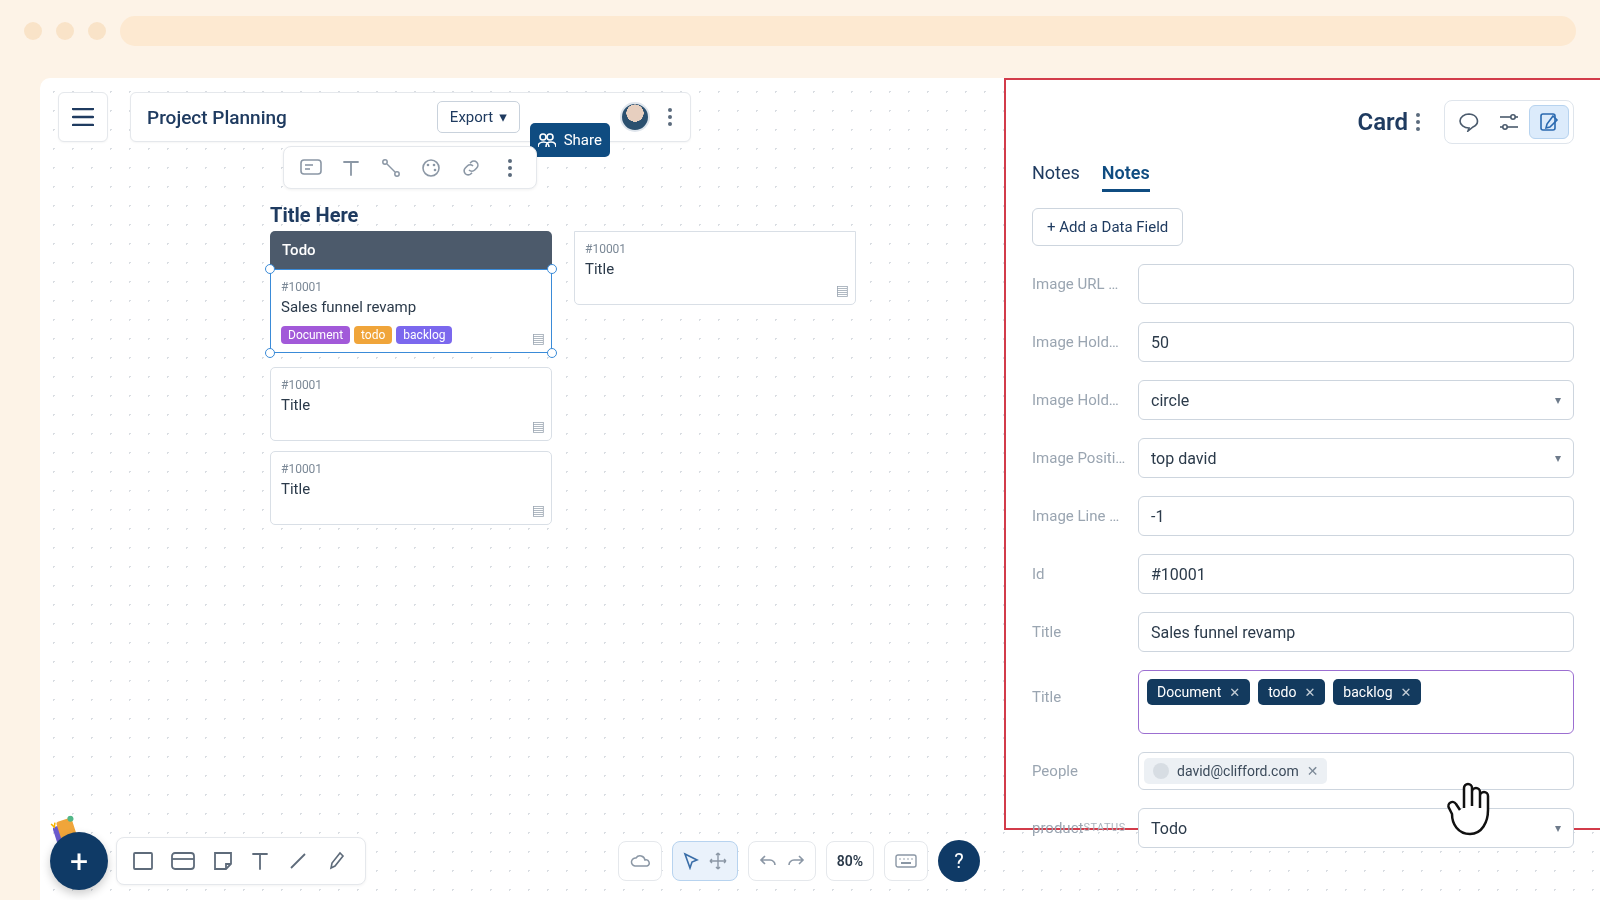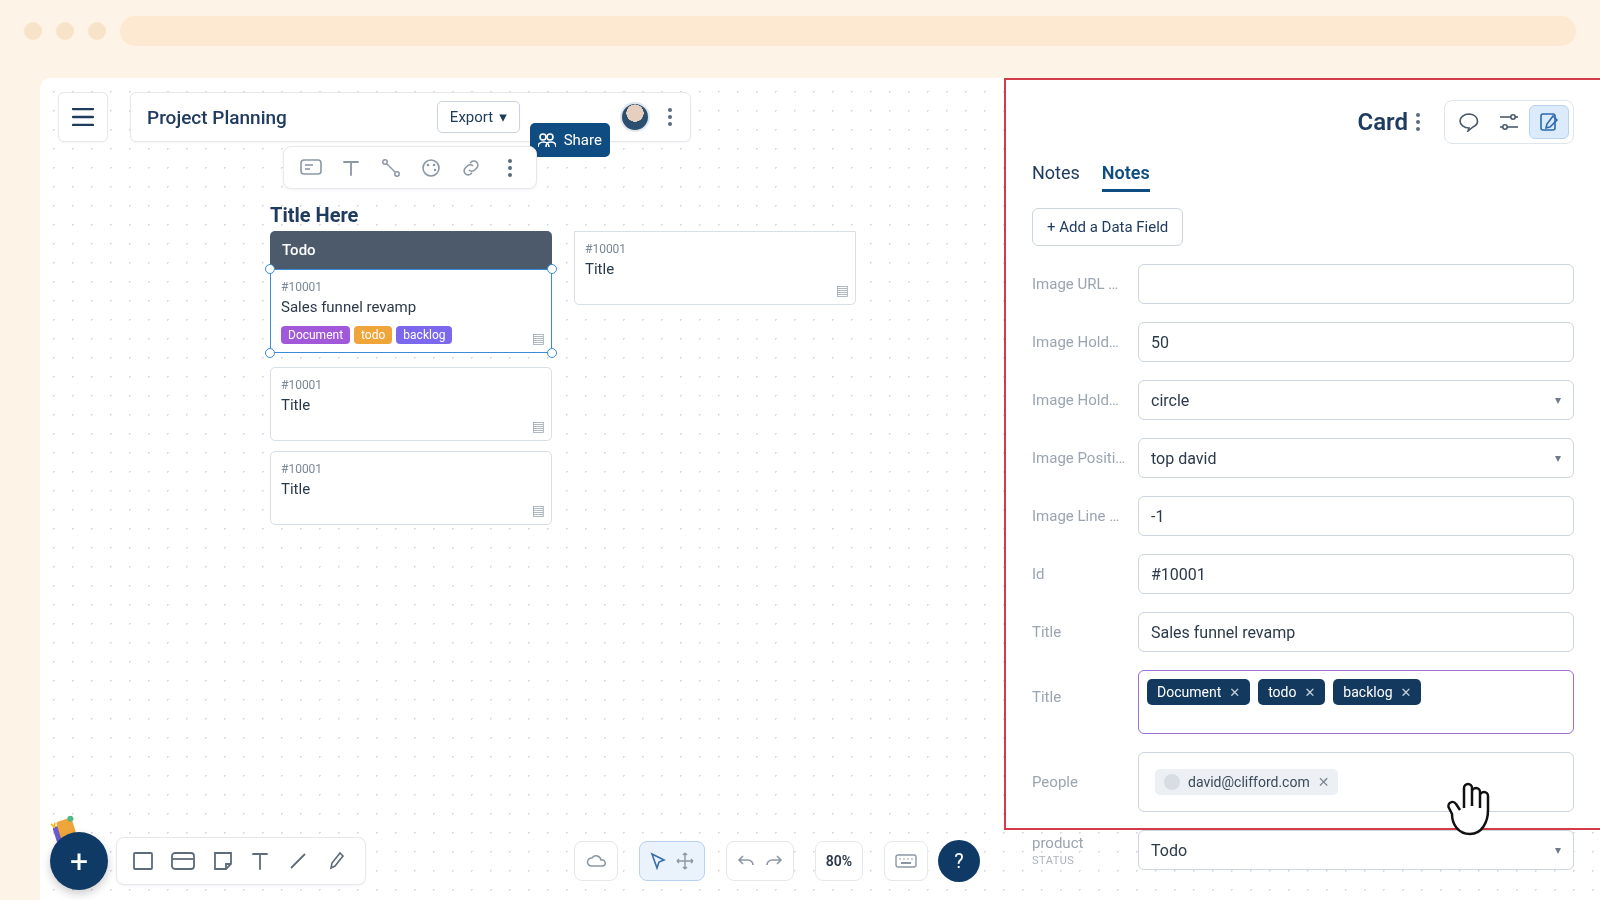--- a/index.html
+++ b/index.html
@@ -68,21 +68,21 @@
   .card .db-icon{ position:absolute; right:6px; bottom:6px; color:#9aa5b1; font-size:14px;}
 
   
   .bottom-bar { position:absolute; left:10px; bottom:10px; display:flex; align-items:center; gap:8px;}
   .fab { width:58px; height:58px; border-radius:50%; background:#0f3a66; color:#fff; display:flex; align-items:center; justify-content:center; font-size:32px; box-shadow:0 4px 10px rgba(0,0,0,.2);}
   .fab-deco{ position:absolute; width:26px; height:26px; left:12px; bottom:56px; transform:rotate(-18deg); }
   .tool-row { background:#fff; border:1px solid #e5e8ec; border-radius:8px; height:48px; display:flex; align-items:center; gap:18px; padding:0 16px; box-shadow:0 1px 3px rgba(0,0,0,.05);}
   .tool-row .ic{ color:#5e6b7a;}
 
   .bottom-right { position:absolute; right:620px; bottom:18px; display:flex; align-items:center; gap:10px;}
-  .br-group{ background:#fff; border:1px solid #e5e8ec; border-radius:8px; height:40px; display:flex; align-items:center; padding:0 10px; gap:10px; color:#5e6b7a; font-size:14px;margin-left:11px;}
+  .br-group{ background:#fff; border:1px solid #e5e8ec; border-radius:8px; height:40px; display:flex; align-items:center; padding:0 10px; gap:10px; color:#5e6b7a; font-size:14px;}
   .br-group.sel{ background:#eaf2fb; border-color:#b7d3ef;}
   .help-fab{ width:42px; height:42px; border-radius:50%; background:#0f3a66; color:#fff; display:flex; align-items:center; justify-content:center; font-size:20px;}
 
   
   .panel {
     position:absolute; right:0; top:0; bottom:70px; width:596px; background:#fff;
     border:2.5px solid #d23b4a; border-right:none; 
   }
   .panel-inner{ padding:20px 26px 10px;}
   .panel-head{ display:flex; align-items:center; justify-content:flex-end;margin-left:20px;}
@@ -97,24 +97,24 @@
   .add-field{ margin-top:16px; border:1px solid #cdd5de; border-radius:6px; background:#fff; padding:9px 14px; font-size:15px; color:#1f3b60;}
   .field-row{ display:flex; align-items:center; margin-top:18px; gap:12px;}
   .field-label{ width:94px; font-size:15px; color:#9aa5b1; white-space:nowrap; overflow:hidden; text-overflow:ellipsis;}
   .field-label.small{ font-size:11px; color:#aab3bd; letter-spacing:.5px; text-transform:uppercase;}
   .field-input{ flex:1; height:40px; border:1px solid #cdd5de; border-radius:6px; padding:0 12px; font-size:16px; color:#2b3a4a; background:#fff;}
   .field-select{ flex:1; height:40px; border:1px solid #cdd5de; border-radius:6px; padding:0 12px; font-size:16px; color:#2b3a4a; background:#fff; display:flex; align-items:center; justify-content:space-between;}
   .chev{ color:#6e7b8b; font-size:12px;}
   .tags-box{ flex:1; min-height:64px; border:1.5px solid #9c6fd1; border-radius:6px; padding:8px; display:flex; gap:8px; flex-wrap:wrap; align-content:flex-start;}
   .chip{ background:#133a5e; color:#fff; border-radius:5px; padding:5px 10px; font-size:14px; display:flex; align-items:center; gap:8px;}
   .chip .x{ opacity:.75; cursor:pointer; font-size:13px;}
-  .people-box{ flex:1; border:1px solid #cdd5de; border-radius:6px; padding:16px; display:flex;}
+  .people-box{ flex:1; border:1px solid #cdd5de; border-radius:6px; padding:5px; display:flex;}
   .pchip{ background:#ecf0f4; border-radius:5px; padding:5px 9px; font-size:14px; color:#3b4a5a; display:flex; align-items:center; gap:8px;}
   .pchip .dot2{ width:16px; height:16px; border-radius:50%; background:#d7dde3;}
-  .product-stack{ width:94px; display:flex; flex-direction:column;}
+  .product-stack{ width:94px; display:flex; flex-direction:row;}
 
   
   .cursor-hand{ position:absolute; right:100px; bottom:60px; width:56px; height:60px; }
 
   svg{ display:block; }
 </style>
 </head>
 <body>
 
 <div class="browser-chrome">

